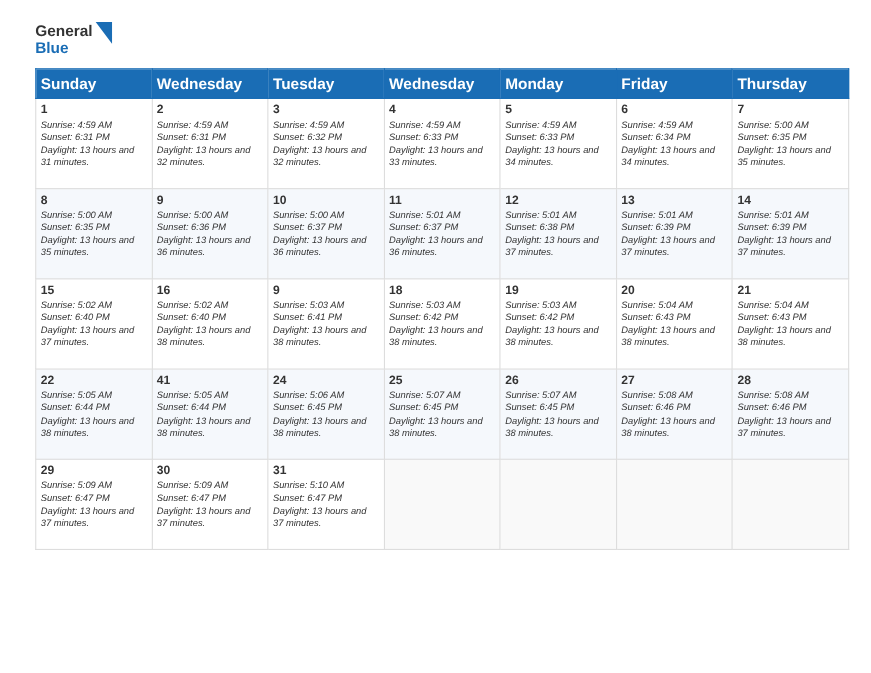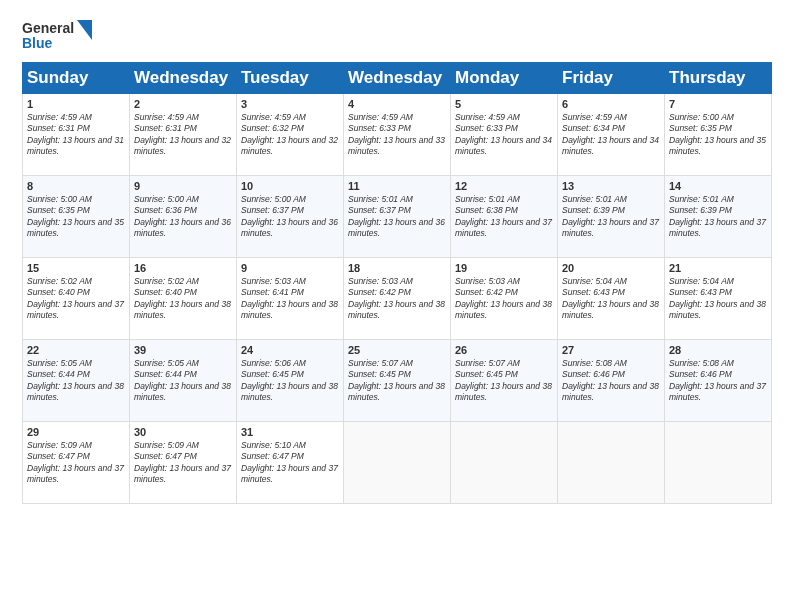--- a/index.html
+++ b/index.html
@@ -6,21 +6,21 @@
     body {
       font-family: Arial, sans-serif;
       background: #fff;
       width: 792px;
       height: 612px;
       overflow: hidden;
     }
     .page {
       width: 792px;
       height: 612px;
-      padding: 18px 20px 10px 22px;
+      padding: 18px 20px 10px 32px;
       background: #fff;
     }
     .header {
       display: flex;
       justify-content: space-between;
       align-items: flex-start;
       margin-bottom: 8px;
     }
     .logo {
       display: flex;
@@ -42,21 +42,21 @@
       margin-top: 2px;
     }
     table {
       width: 100%;
       border-collapse: collapse;
       table-layout: fixed;
     }
     thead tr th {
       background: #1a6db5;
       color: #fff;
-      font-size: 17px;
+      font-size: 14px;
       font-weight: bold;
       padding: 5px 4px;
       text-align: left;
       border: 1px solid #1a6db5;
     }
     tbody tr td {
       vertical-align: top;
       font-size: 9px;
       color: #333;
       padding: 4px 4px;
@@ -204,21 +204,21 @@
             <span class="day-num">21</span>
             <div class="day-info">Sunrise: 5:04 AM<br>Sunset: 6:43 PM<br>Daylight: 13 hours and 38 minutes.</div>
           </td>
         </tr>
         <tr>
           <td>
             <span class="day-num">22</span>
             <div class="day-info">Sunrise: 5:05 AM<br>Sunset: 6:44 PM<br>Daylight: 13 hours and 38 minutes.</div>
           </td>
           <td>
-            <span class="day-num">39</span>
+            <span class="day-num">41</span>
             <div class="day-info">Sunrise: 5:05 AM<br>Sunset: 6:44 PM<br>Daylight: 13 hours and 38 minutes.</div>
           </td>
           <td>
             <span class="day-num">24</span>
             <div class="day-info">Sunrise: 5:06 AM<br>Sunset: 6:45 PM<br>Daylight: 13 hours and 38 minutes.</div>
           </td>
           <td>
             <span class="day-num">25</span>
             <div class="day-info">Sunrise: 5:07 AM<br>Sunset: 6:45 PM<br>Daylight: 13 hours and 38 minutes.</div>
           </td>

